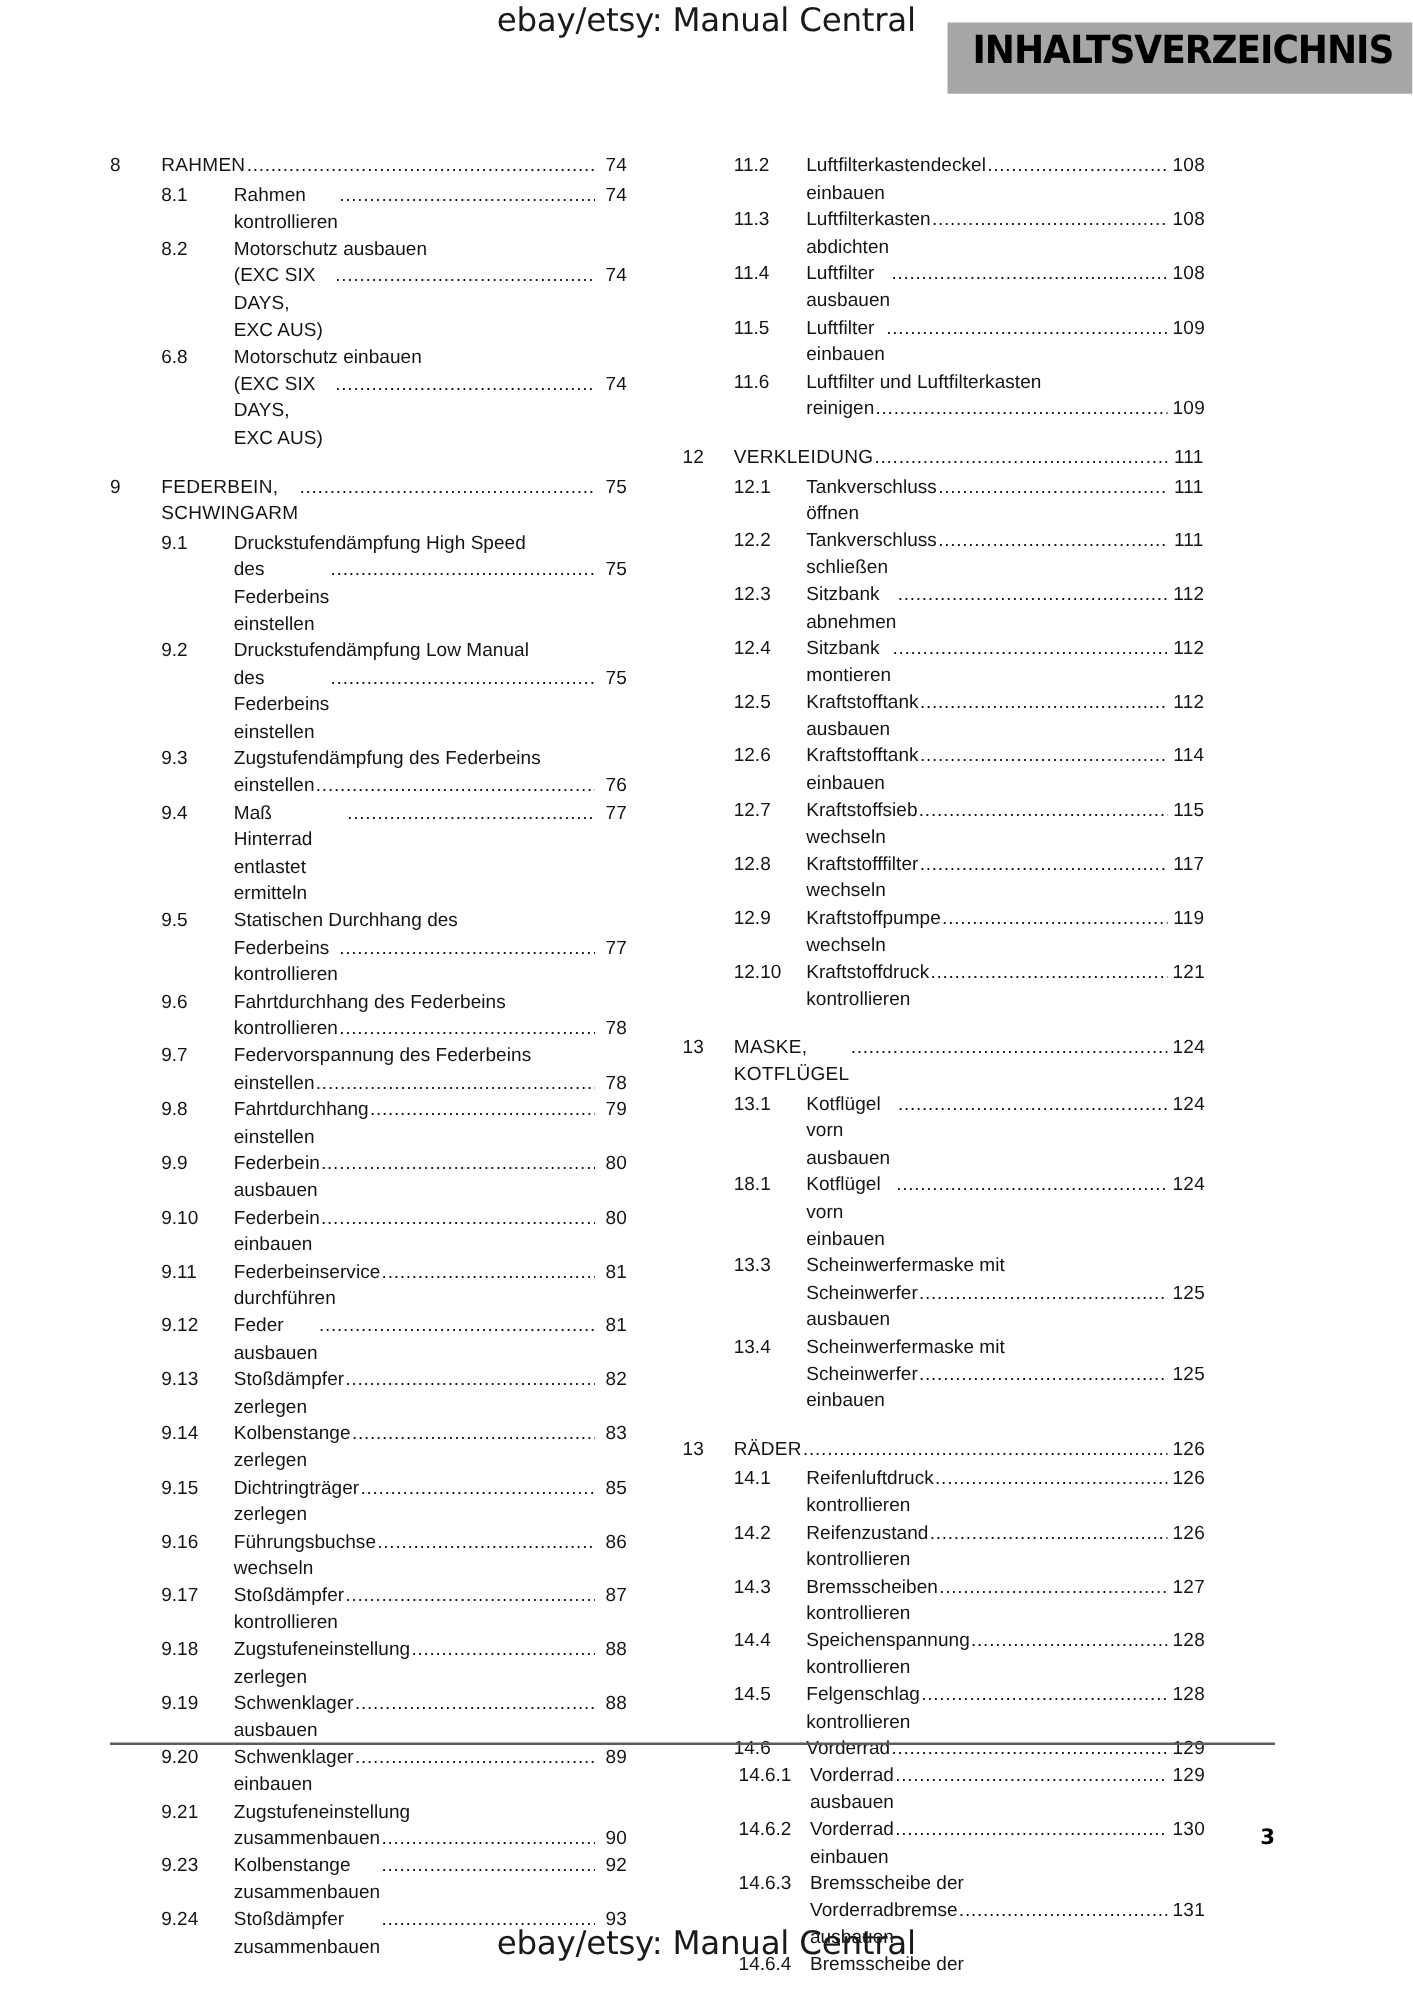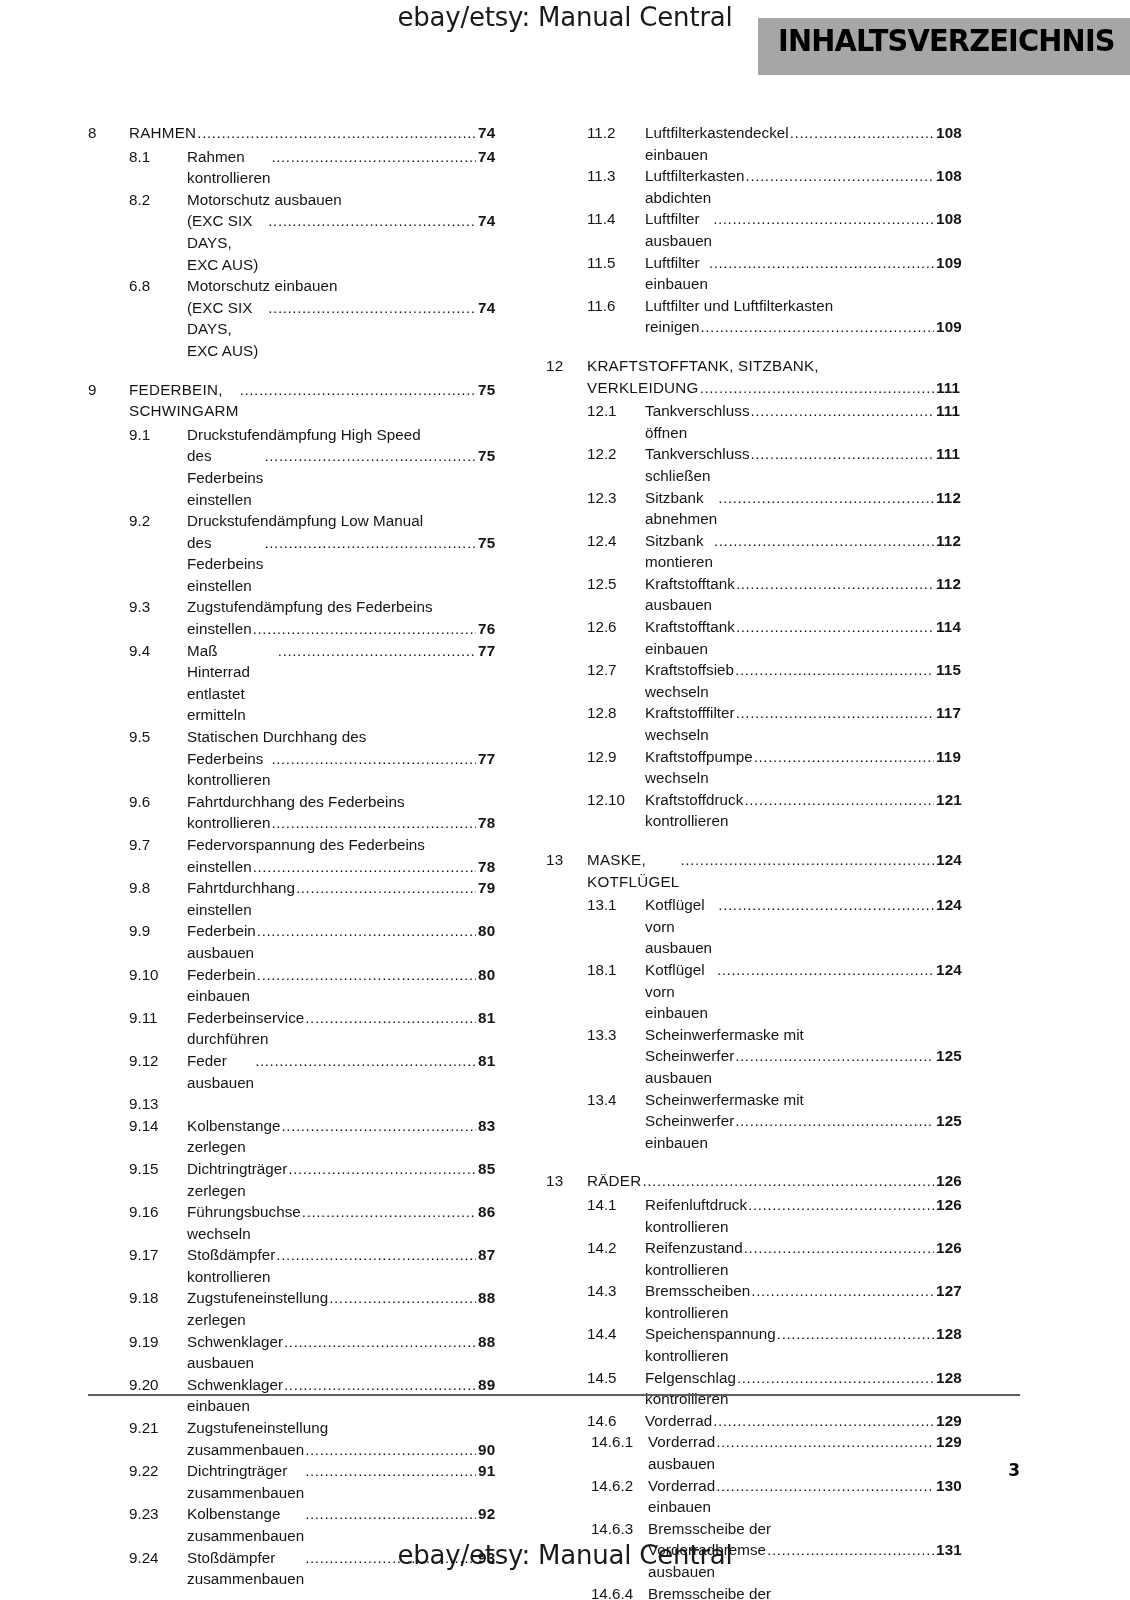--- a/index.html
+++ b/index.html
@@ -141,24 +141,23 @@
     white-space: nowrap;
     margin: 0 2px 0 1px;
     letter-spacing: 0.6px;
     color: #141414;
   }
   .dots::before {
     content: "......................................................................................................";
   }
   .page {
     flex: 0 0 auto;
-    text-align: left;
+    text-align: center;
     min-width: 30px;
     letter-spacing: 0.2px;
-    font-weight: bold;
   }
 
   
   .rule {
     position: absolute;
     left: 88px;
     top: 1394px;
     width: 932px;
     height: 2px;
     background: #5d5d5d;
@@ -376,20 +375,27 @@
         <div class="titlewrap">
           <div class="tline">
             <span class="ttext">Feder ausbauen</span>
             <span class="dots"></span>
             <span class="page">81</span>
           </div>
         </div>
       </div>
       <div class="toc-row lvl2">
         <div class="num">9.13</div>
+        <div class="titlewrap">
+          <div class="tline">
+            <span class="ttext">Stoßdämpfer zerlegen</span>
+            <span class="dots"></span>
+            <span class="page">82</span>
+          </div>
+        </div>
       </div>
       <div class="toc-row lvl2">
         <div class="num">9.14</div>
         <div class="titlewrap">
           <div class="tline">
             <span class="ttext">Kolbenstange zerlegen</span>
             <span class="dots"></span>
             <span class="page">83</span>
           </div>
         </div>
@@ -457,30 +463,20 @@
       <div class="toc-row lvl2">
         <div class="num">9.21</div>
         <div class="titlewrap">
           <div class="tline noleader">
             <span class="ttext">Zugstufeneinstellung</span>
           </div>
           <div class="tline">
             <span class="ttext">zusammenbauen</span>
             <span class="dots"></span>
             <span class="page">90</span>
-          </div>
-        </div>
-      </div>
-      <div class="toc-row lvl2">
-        <div class="num">9.22</div>
-        <div class="titlewrap">
-          <div class="tline">
-            <span class="ttext">Dichtringträger zusammenbauen</span>
-            <span class="dots"></span>
-            <span class="page">91</span>
           </div>
         </div>
       </div>
       <div class="toc-row lvl2">
         <div class="num">9.23</div>
         <div class="titlewrap">
           <div class="tline">
             <span class="ttext">Kolbenstange zusammenbauen</span>
             <span class="dots"></span>
             <span class="page">92</span>
@@ -548,23 +544,20 @@
           <div class="tline">
             <span class="ttext">reinigen</span>
             <span class="dots"></span>
             <span class="page">109</span>
           </div>
         </div>
       </div>
       <div class="toc-row lvl1">
         <div class="num">12</div>
         <div class="titlewrap">
-          <div class="tline noleader">
-            <span class="ttext">KRAFTSTOFFTANK, SITZBANK,</span>
-          </div>
           <div class="tline">
             <span class="ttext">VERKLEIDUNG</span>
             <span class="dots"></span>
             <span class="page">111</span>
           </div>
         </div>
       </div>
       <div class="toc-row lvl2">
         <div class="num">12.1</div>
         <div class="titlewrap">

